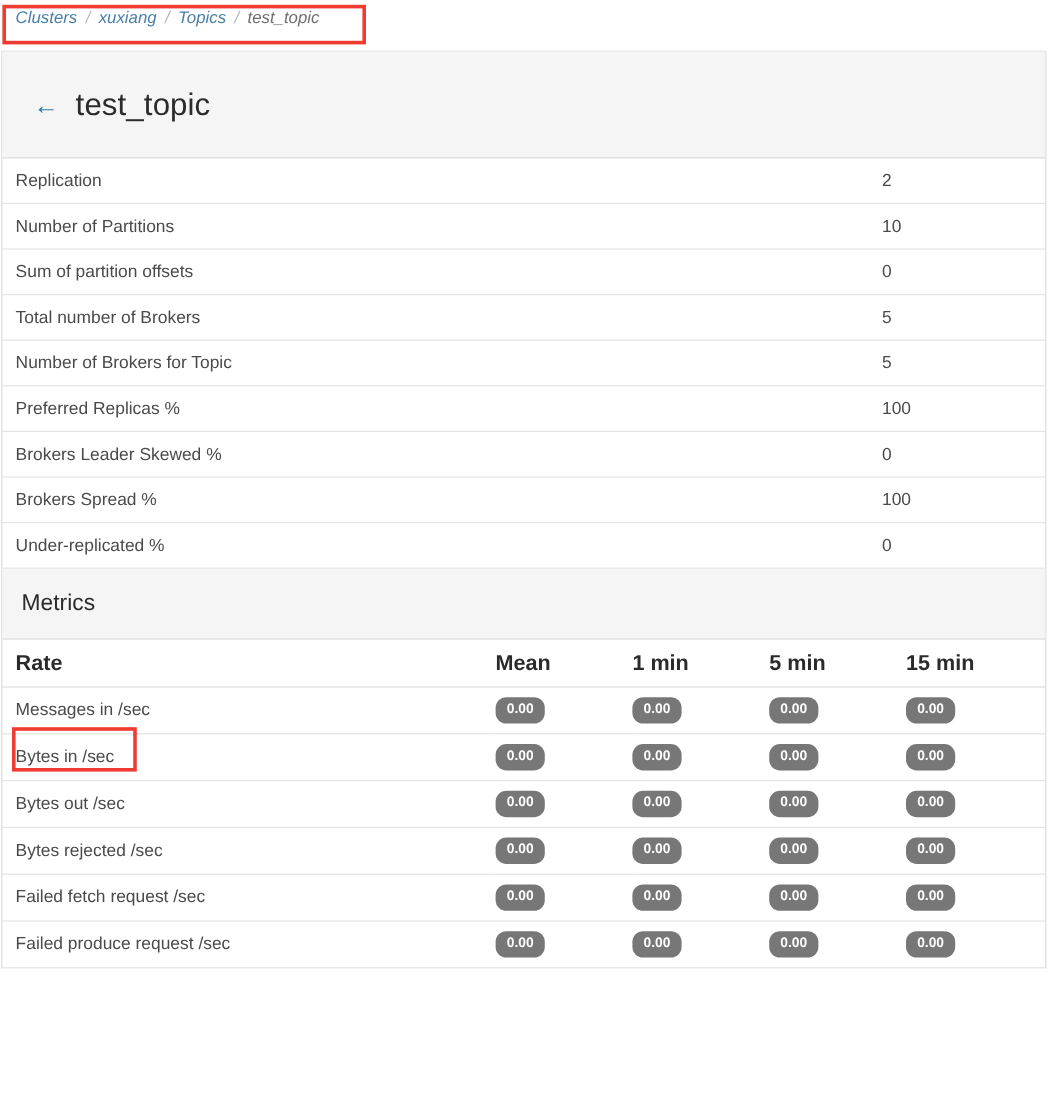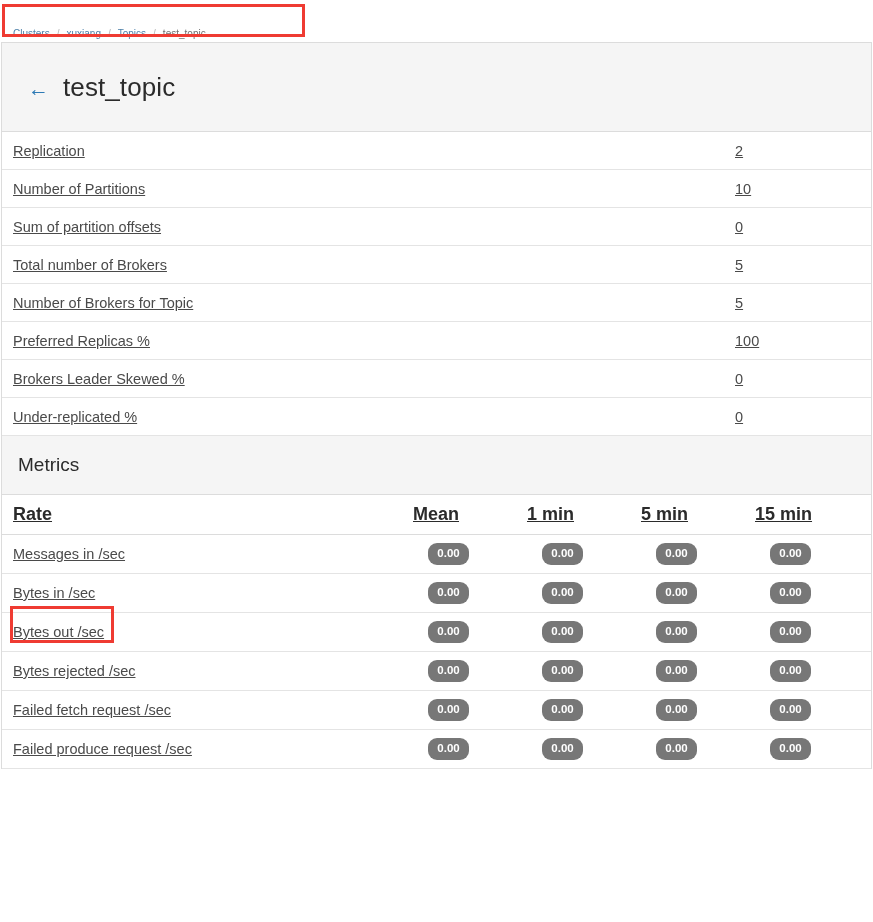--- a/index.html
+++ b/index.html
@@ -18,24 +18,25 @@
 
   
   .breadcrumb-band {
     height: 42px;
     background: #ffffff;
     position: relative;
   }
   .breadcrumb {
     position: absolute;
     left: 13px;
-    top: 24px;
-    font-size: 10px;
+    top: 4px;
+    font-size: 14px;
     line-height: 20px;
     white-space: nowrap;
+    font-style: italic;
   }
   .breadcrumb a {
     color: #4b7fa8;
     text-decoration: none;
   }
   .breadcrumb .crumb-sep {
     color: #b9b9b9;
     margin: 0 7px;
   }
   .breadcrumb .crumb-current {
@@ -116,21 +117,20 @@
   }
   td, th {
     font-size: 14.5px;
     color: #4a4a4a;
     text-align: left;
     font-weight: 400;
     padding: 0;
     height: 37px;
     vertical-align: middle;
     border-bottom: 1px solid #e4e4e4;
-    text-decoration: underline;
   }
   .summary-table td.label {
     padding-left: 11px;
   }
   .summary-table td.value {
     color: #4a4a4a;
   }
   .summary-table col.c-label { width: 733px; }
 
   .metrics-table th {
@@ -152,21 +152,20 @@
     display: inline-block;
     background: #777777;
     color: #ffffff;
     font-size: 11.5px;
     font-weight: bold;
     line-height: 1;
     padding: 5px 9px 6px 9px;
     border-radius: 9px;
     min-width: 23px;
     text-align: center;
-    margin-left: 15px;
   }
 </style>
 </head>
 <body>
 
 <div class="breadcrumb-band">
   <div class="breadcrumb" id="breadcrumb"><a href="#">Clusters</a><span class="crumb-sep">/</span><a href="#">xuxiang</a><span class="crumb-sep">/</span><a href="#">Topics</a><span class="crumb-sep">/</span><span class="crumb-current">test_topic</span></div>
 </div>
 
 <div class="annot" id="annot-breadcrumb"></div>
@@ -206,20 +205,24 @@
           <td class="label">Number of Brokers for Topic</td>
           <td class="value">5</td>
         </tr>
         <tr>
           <td class="label">Preferred Replicas %</td>
           <td class="value">100</td>
         </tr>
         <tr>
           <td class="label">Brokers Leader Skewed %</td>
           <td class="value">0</td>
+        </tr>
+        <tr>
+          <td class="label">Brokers Spread %</td>
+          <td class="value">100</td>
         </tr>
         <tr>
           <td class="label">Under-replicated %</td>
           <td class="value">0</td>
         </tr>
       </tbody>
   </table>
 
   <div class="section-head">
     <span>Metrics</span>

